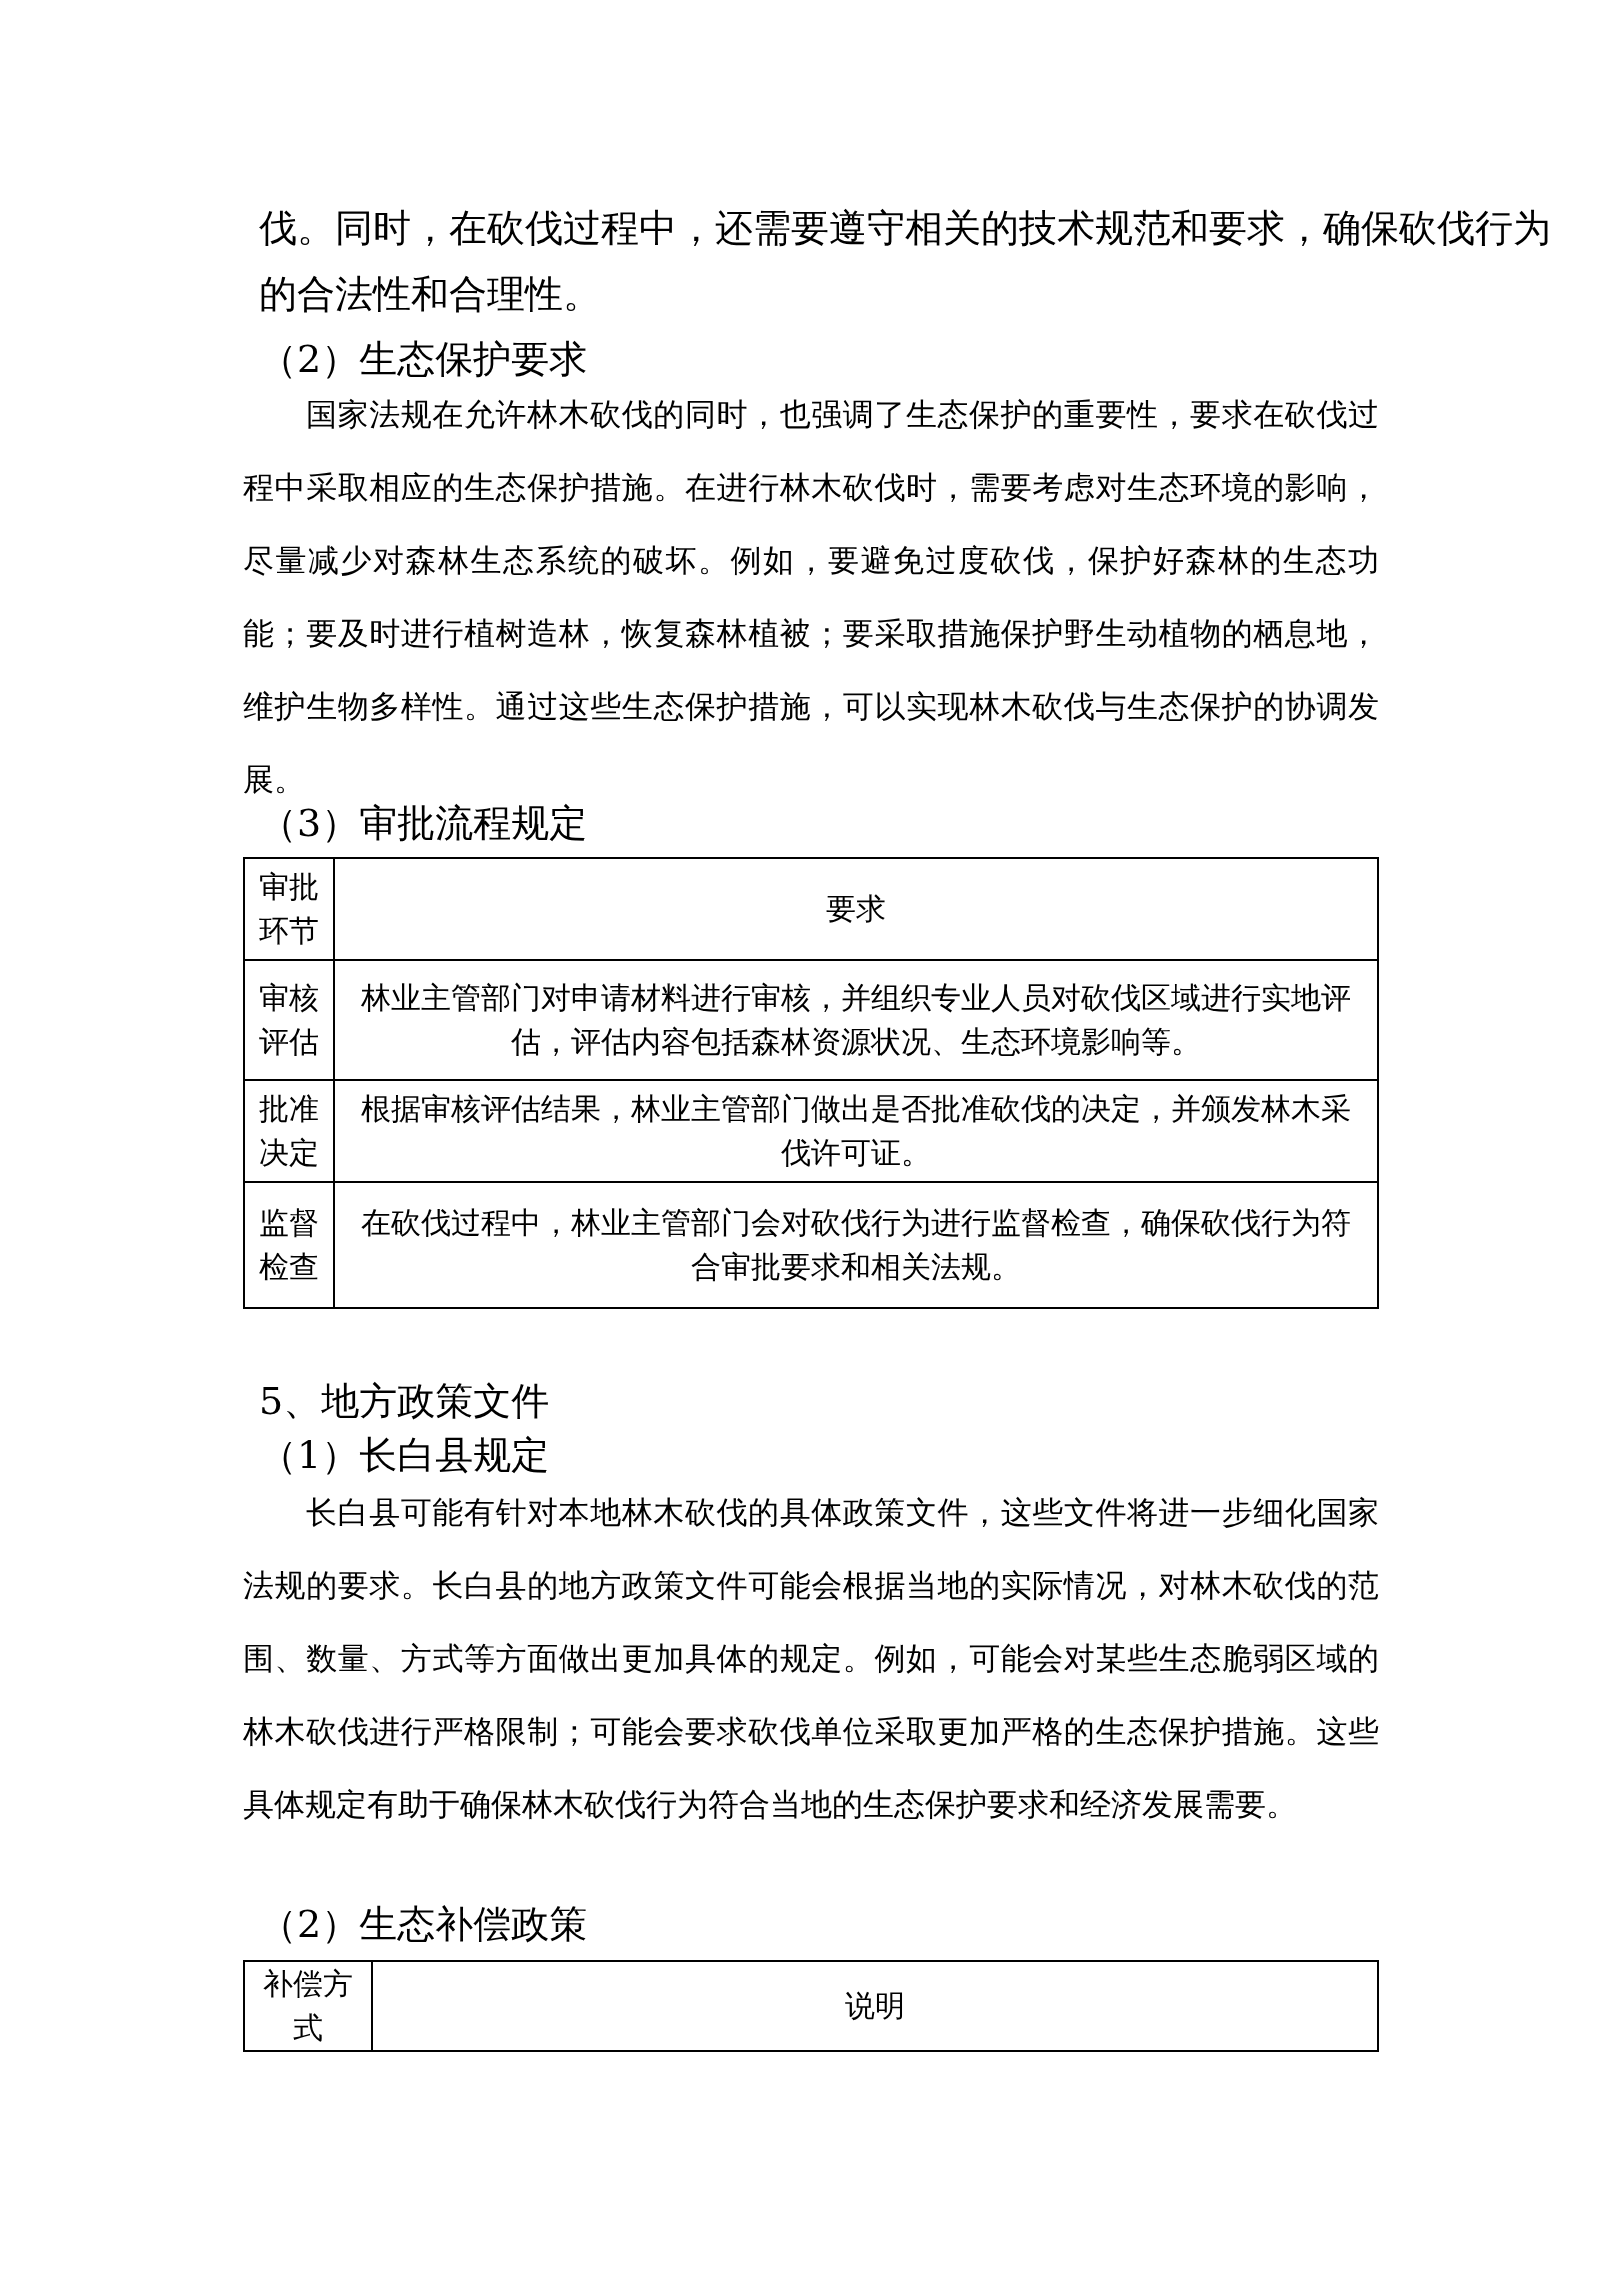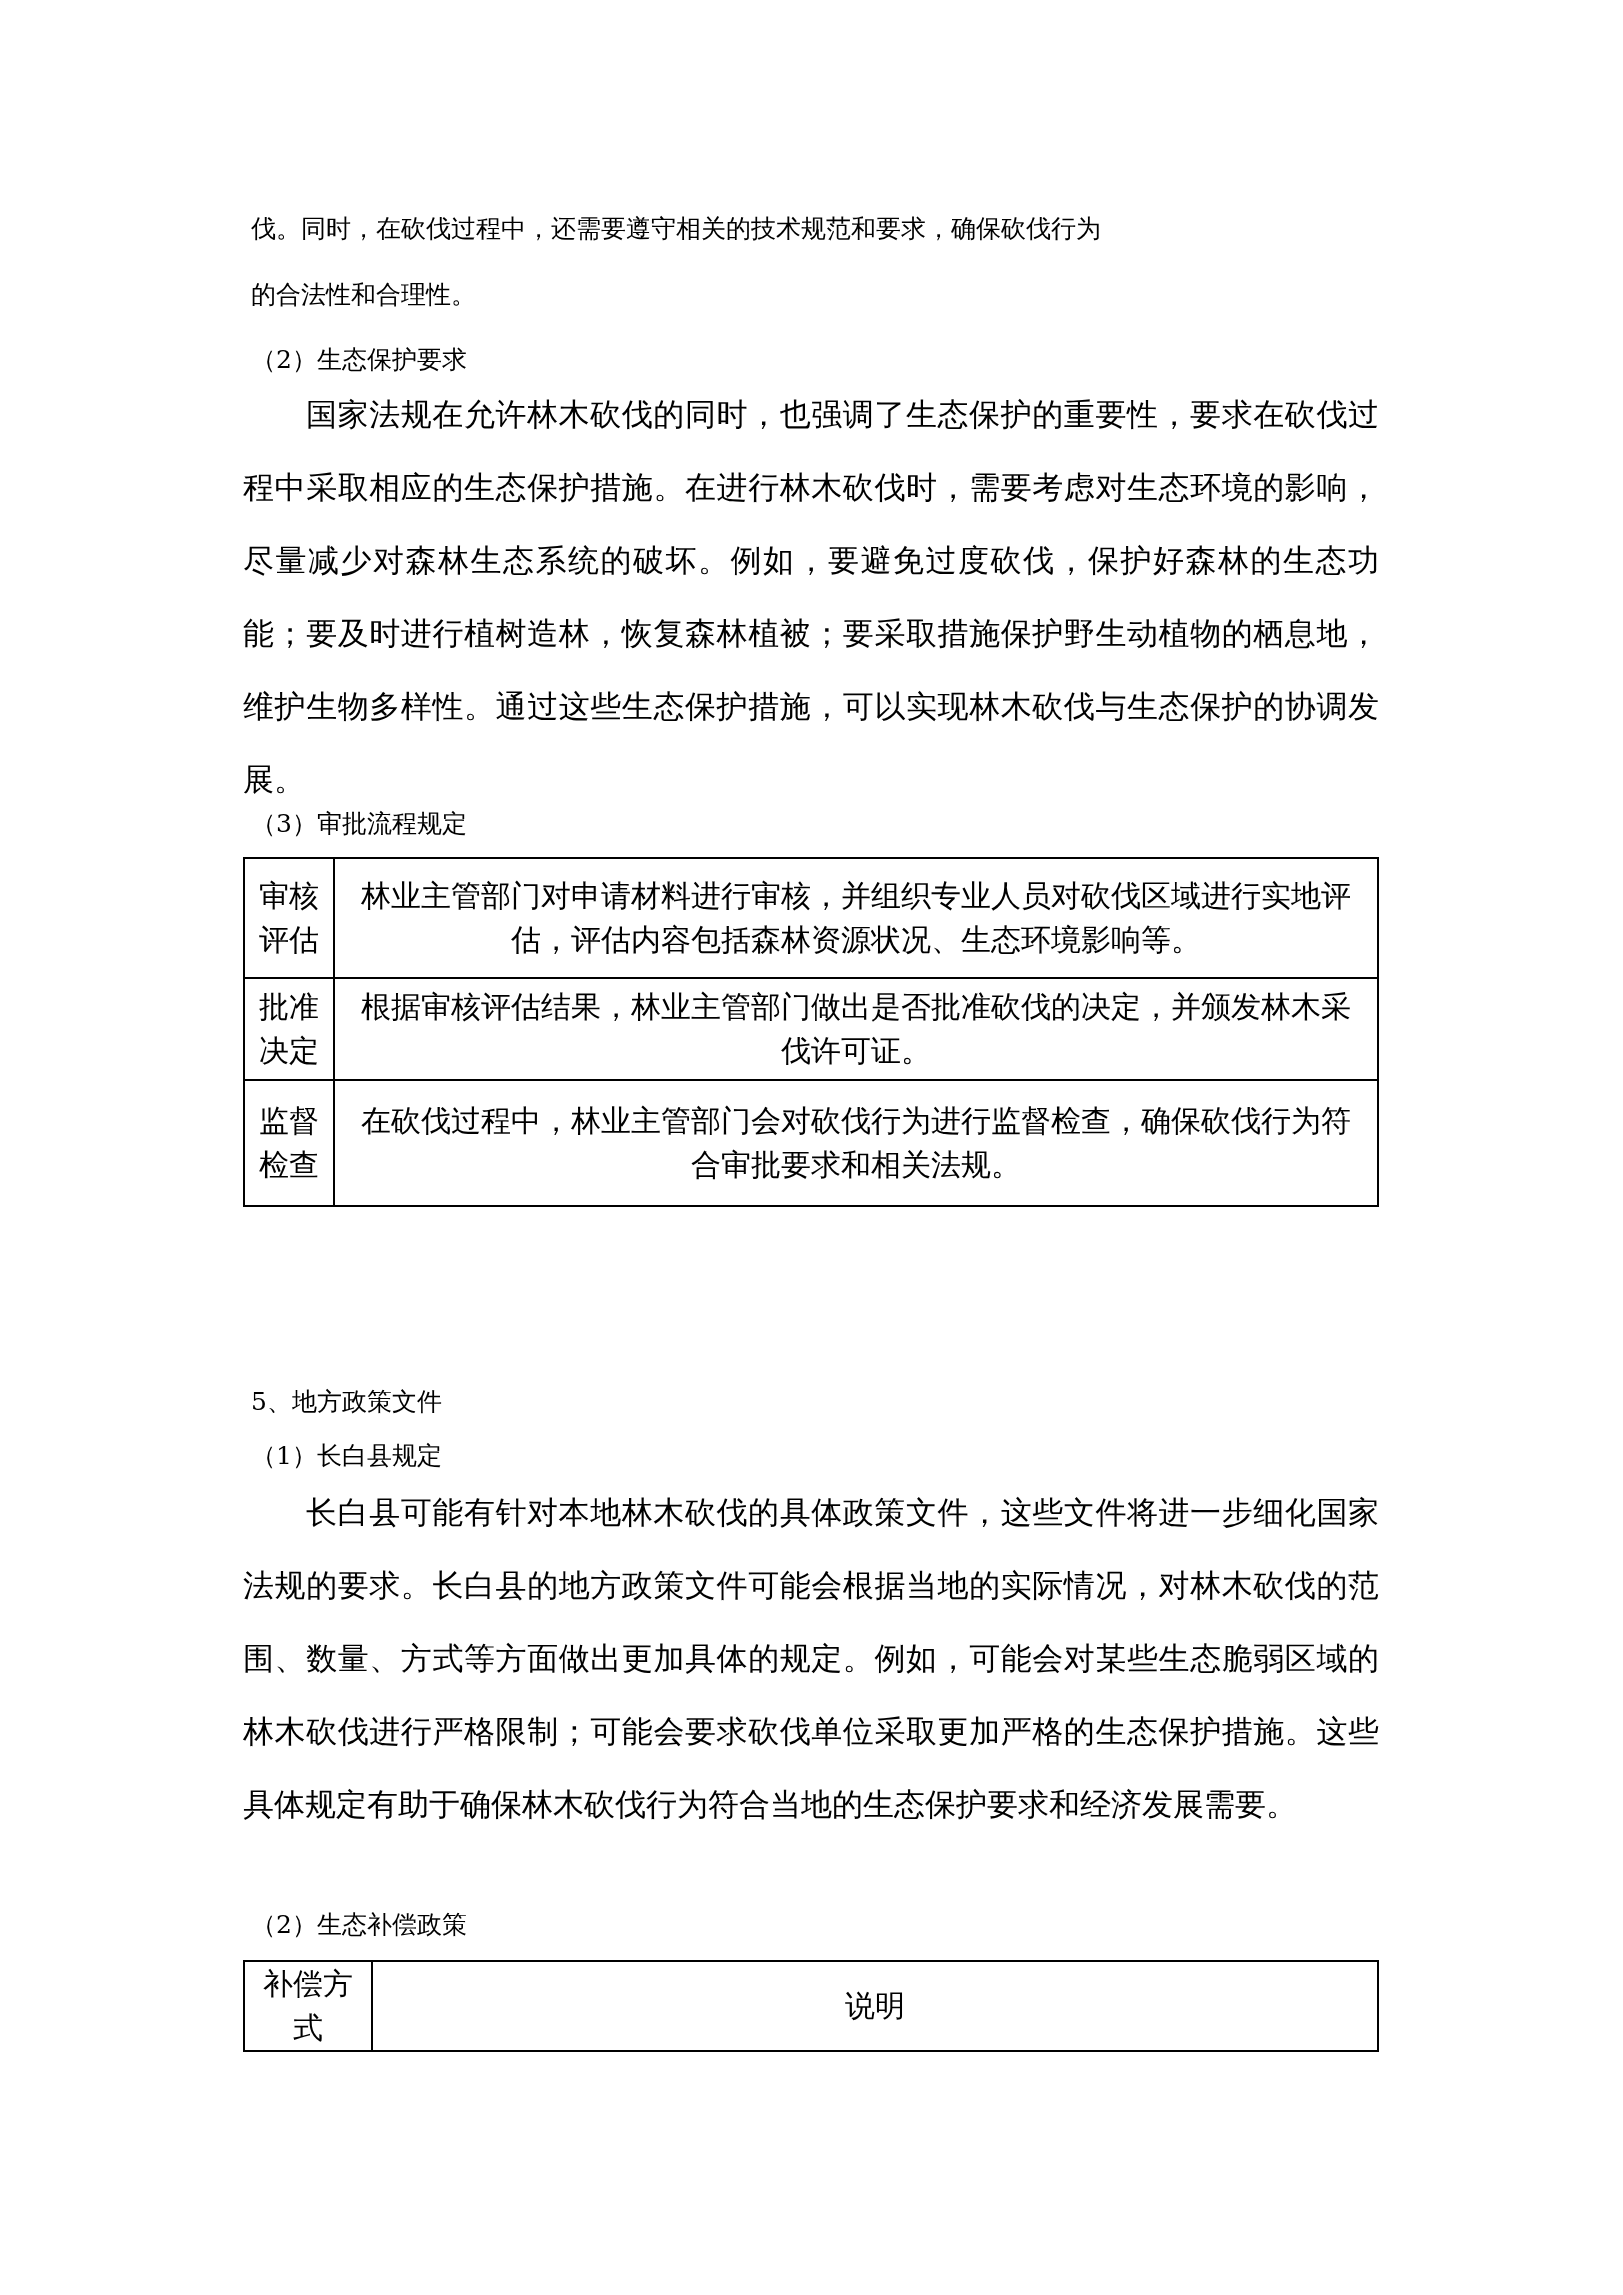--- a/index.html
+++ b/index.html
@@ -1,19 +1,19 @@
 <!DOCTYPE html>
 <html style="font-size:10.5px"><head>
 <meta charset="utf-8">
 <style>
   html, body { margin: 0; padding: 0; background: #ffffff; }
   body { width: 1623px; height: 2295px; position: relative; overflow: hidden;
          font-family: "DejaVu Serif", "Liberation Serif", serif; color: #000; }
   .page { position: absolute; left: 243px; top: 0; width: 1136px; }
-  .line { position: absolute; left: 8px; font-size: 25px; line-height: 39px; white-space: nowrap; }
+  .line { position: absolute; left: 16px; font-size: 38px; line-height: 39px; white-space: nowrap; }
   .para { position: absolute; left: 0; width: 1136px; font-size: 31px; line-height: 73px;
           text-align: justify; text-indent: 63px; }
   table { position: absolute; left: 0; border-collapse: collapse; width: 1136px; font-size: 30px; }
   td { border: 2px solid #000; vertical-align: middle; padding: 0 11.8px; line-height: 44px; }
   td.k { text-align: center; padding: 0 3.9px; }
   td.v { text-align: center; }
 </style>
 </head>
 <body>
 
@@ -26,20 +26,24 @@
   <div class="para" style="top:378px">国家法规在允许林木砍伐的同时，也强调了生态保护的重要性，要求在砍伐过程中采取相应的生态保护措施。在进行林木砍伐时，需要考虑对生态环境的影响，尽量减少对森林生态系统的破坏。例如，要避免过度砍伐，保护好森林的生态功能；要及时进行植树造林，恢复森林植被；要采取措施保护野生动植物的栖息地，维护生物多样性。通过这些生态保护措施，可以实现林木砍伐与生态保护的协调发展。</div>
 
   <div class="line" style="top:804px">（3）审批流程规定</div>
 
   <table style="top:857px">
     <colgroup>
         <col style="width:90px">
         <col>
       </colgroup>
     <tbody>
+        <tr style="height:102px">
+      <td class="k">审批环节</td>
+      <td class="v">要求</td>
+    </tr>
     <tr style="height:120px">
       <td class="k">审核评估</td>
       <td class="v">林业主管部门对申请材料进行审核，并组织专业人员对砍伐区域进行实地评估，评估内容包括森林资源状况、生态环境影响等。</td>
     </tr>
     <tr style="height:102px">
       <td class="k">批准决定</td>
       <td class="v">根据审核评估结果，林业主管部门做出是否批准砍伐的决定，并颁发林木采伐许可证。</td>
     </tr>
     <tr style="height:126px">
       <td class="k">监督检查</td>

